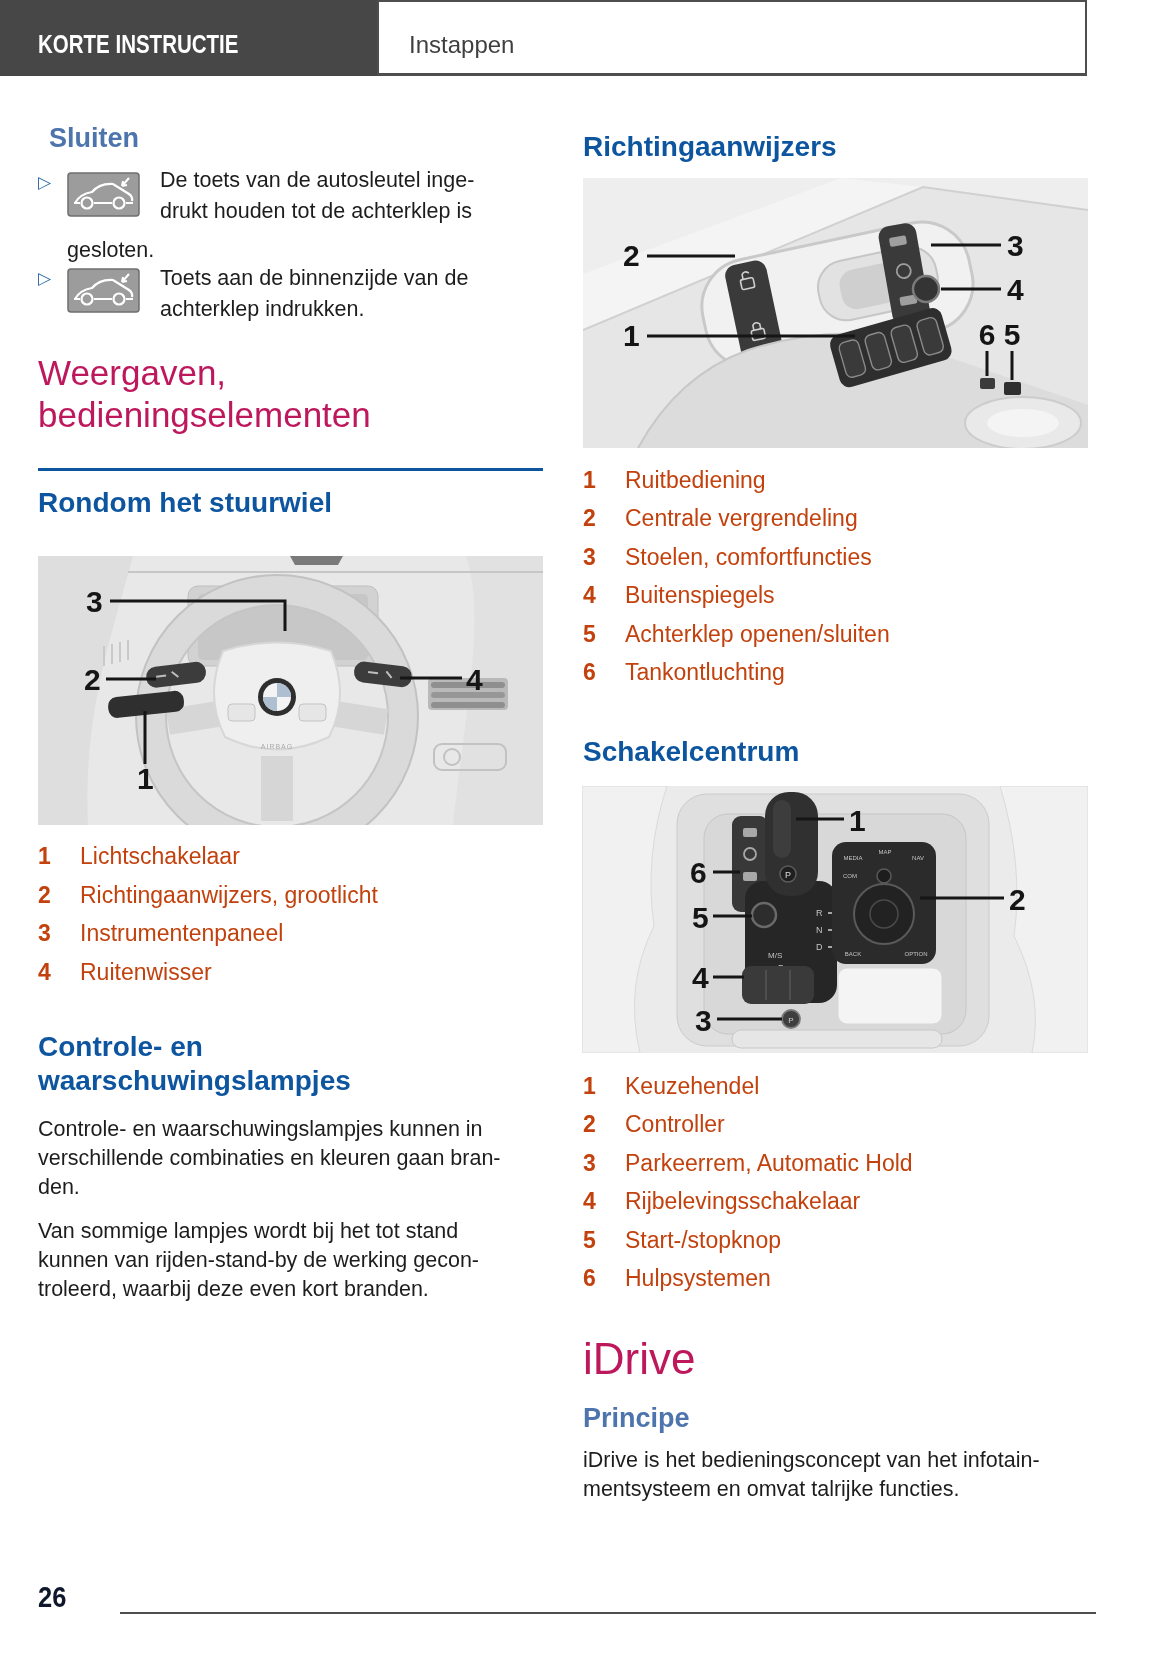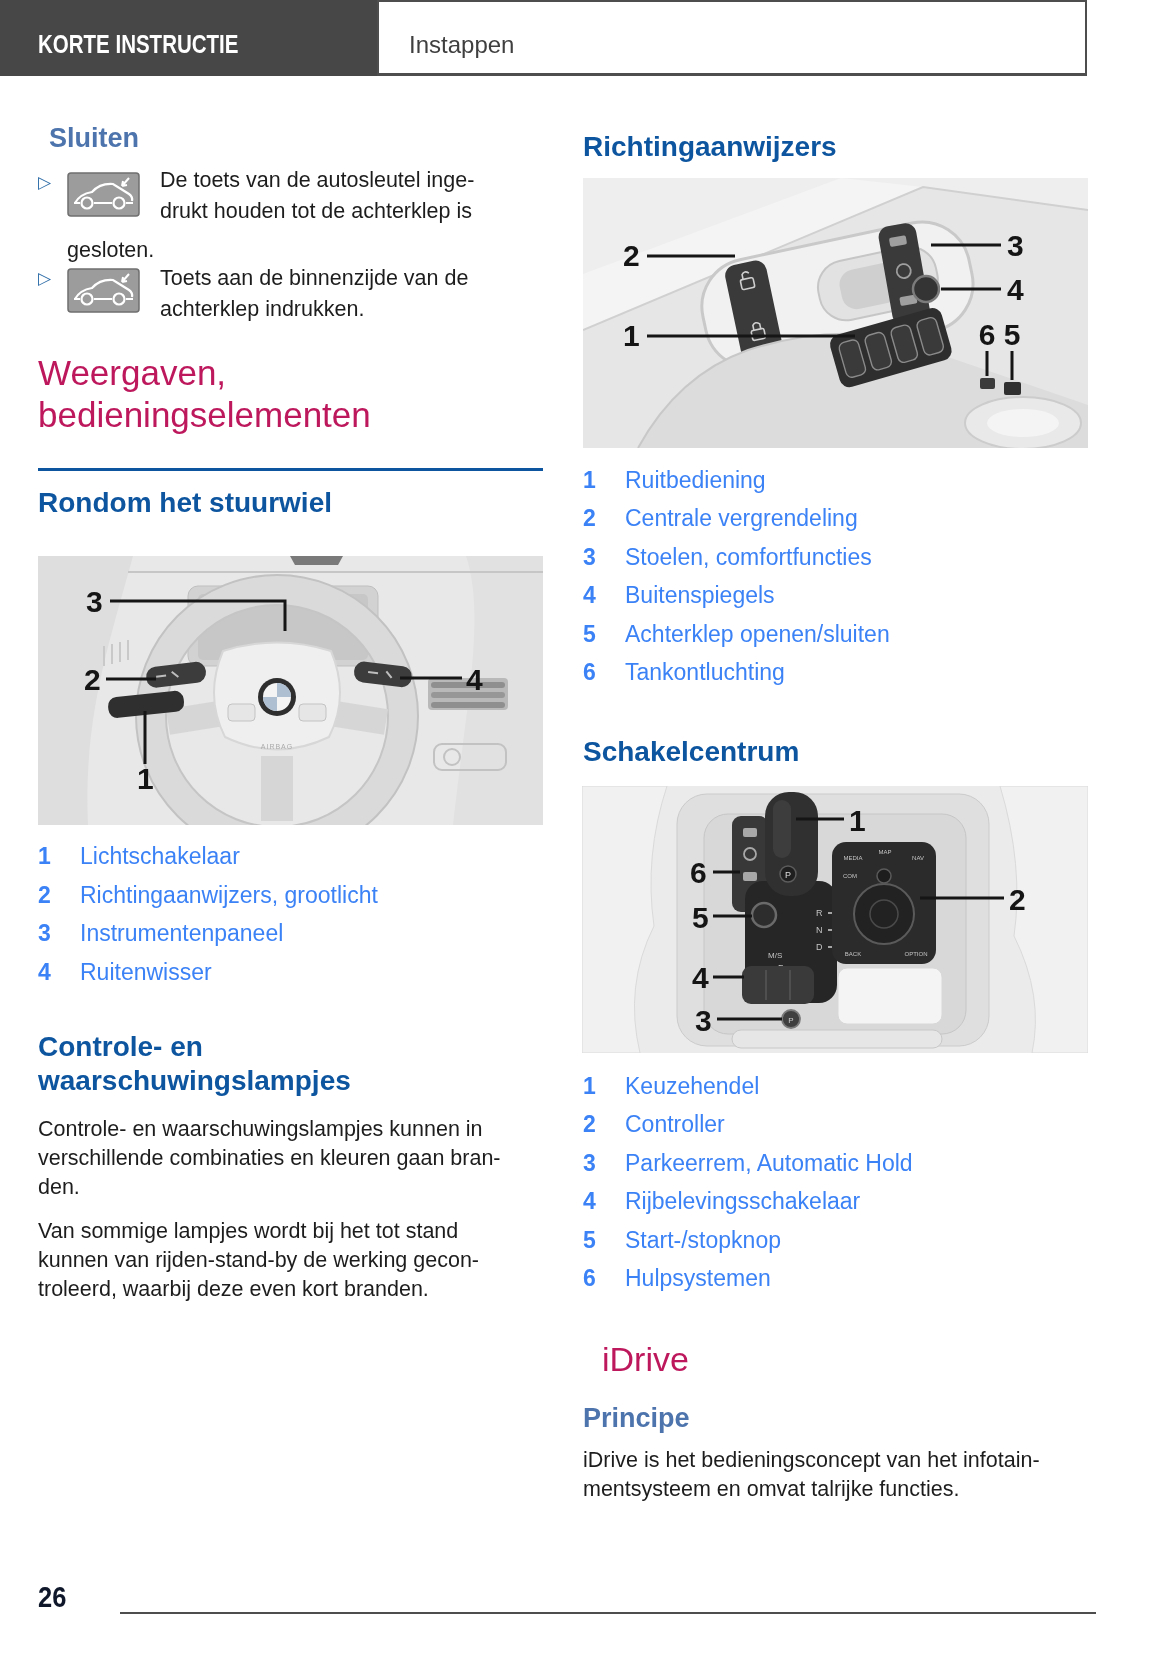--- a/index.html
+++ b/index.html
@@ -13,21 +13,21 @@
   .hdr-box{left:377px;top:0;width:706px;height:71px;border:2px solid #4e4e4e;border-bottom-width:3px;
         background:#fff;display:flex;align-items:center;}
   .hdr-box span{margin-left:30px;padding-top:14px;font-size:24px;color:#3f3f3f;}
   
   .h1{font-weight:normal;color:#be185d;font-size:35px;line-height:42px;white-space:nowrap;}
   .h2{font-weight:bold;color:#0d559f;font-size:28px;line-height:34px;white-space:nowrap;}
   .h3{font-weight:bold;color:#4d74ac;font-size:27px;line-height:32px;white-space:nowrap;}
   .rule-blue{height:3px;background:#0d559f;}
   
   .bl{font-size:21.5px;line-height:29px;color:#1d1d1d;white-space:nowrap;}
-  .list-row{font-size:23px;line-height:29px;color:#3b82f6;white-space:nowrap;}
+  .list-row{font-size:23px;line-height:29px;color:#c2410c;white-space:nowrap;}
   .list-row .num{display:inline-block;width:42px;font-weight:bold;}
   
   .tri{color:#2e6da8;font-size:17px;line-height:17px;}
   
   .pagenum{font-size:30px;font-weight:bold;color:#0f172a;}
   .pagenum span{display:inline-block;transform:scaleX(.85);transform-origin:left center;}
   .foot-rule{height:2px;background:#4d4d4d;}
   
   .co{font-family:"Liberation Sans",sans-serif;font-weight:bold;font-size:30px;fill:#151515;}
   .tiny{font-family:"Liberation Sans",sans-serif;fill:#c4c4c4;}
@@ -330,21 +330,21 @@
   <div class="abs list-row" style="left:583px;top:1187px;">
     <span class="num">4</span><span>Rijbelevingsschakelaar</span>
   </div>
   <div class="abs list-row" style="left:583px;top:1226px;">
     <span class="num">5</span><span>Start-/stopknop</span>
   </div>
   <div class="abs list-row" style="left:583px;top:1264px;">
     <span class="num">6</span><span>Hulpsystemen</span>
   </div>
 
-  <div class="abs h1" style="left:602px;top:1338px;font-size:34px;">iDrive</div>
+  <div class="abs h1" style="left:583px;top:1338px;font-size:44px;">iDrive</div>
   <div class="abs h3" style="left:583px;top:1402px;">Principe</div>
   <div class="abs" style="left:583px;top:1446px;">
     <span class="bl" style="display:block;">iDrive is het bedieningsconcept van het infotain-</span>
     <span class="bl" style="display:block;">mentsysteem en omvat talrijke functies.</span>
   </div>
 
   <div class="abs pagenum" style="left:38px;top:1580px;">
     <span>26</span>
   </div>
   <div class="abs foot-rule" style="left:120px;top:1612px;width:976px;"></div>

